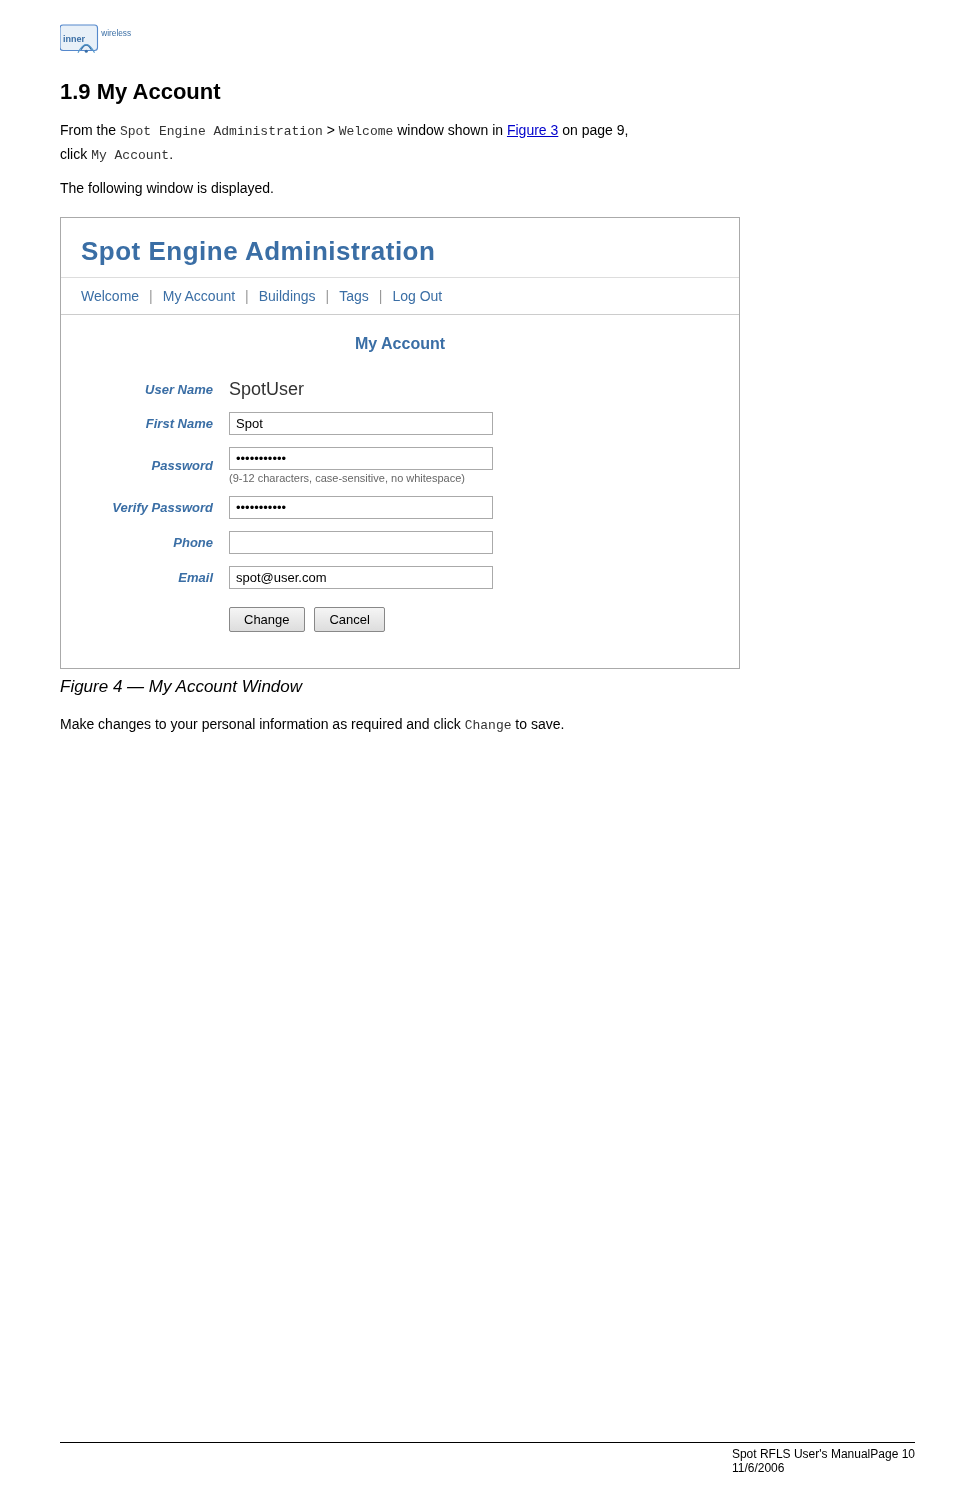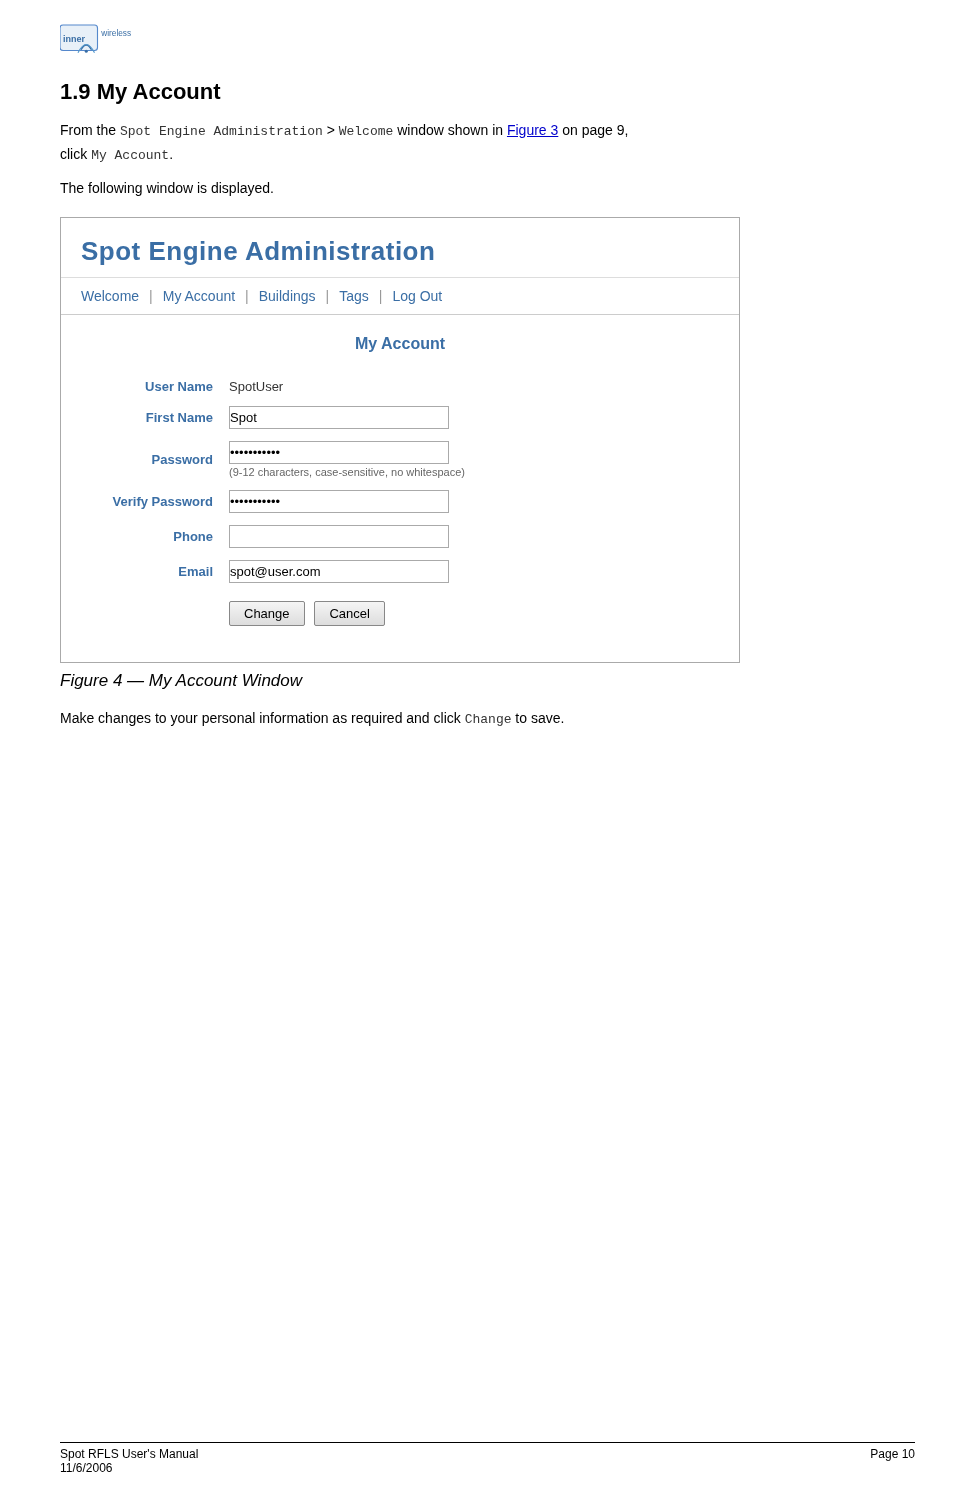--- a/index.html
+++ b/index.html
@@ -118,30 +118,31 @@
       padding: 6px 8px;
       vertical-align: middle;
     }
     .form-label {
       text-align: right;
       font-size: 13px;
       color: #3a6ea5;
       font-weight: bold;
       white-space: nowrap;
       width: 130px;
+      font-style: italic;
     }
     .form-value {
-      font-size: 13px;
+      font-size: 18px;
       color: #333;
     }
     .form-input {
       border: 1px solid #aaa;
-      padding: 3px 0;
-      font-size: 13px;
-      width: 220px;
+      padding: 3px 6px;
+      font-size: 13px;
+      width: 264px;
       font-family: Arial, sans-serif;
     }
     .form-hint {
       font-size: 11px;
       color: #666;
       margin-top: 2px;
     }
 
     
     .btn {
@@ -164,21 +165,21 @@
 
     
     .page-footer {
       position: absolute;
       bottom: 20px;
       left: 60px;
       right: 60px;
       border-top: 1px solid #000;
       padding-top: 4px;
       display: flex;
-      justify-content: space-between;
+      justify-content: flex-end;
       font-size: 12px;
       color: #000;
     }
   </style>
 </head>
 <body>
 
 <div class="logo-area">
   <svg class="logo-svg" viewBox="0 0 160 50">
 

